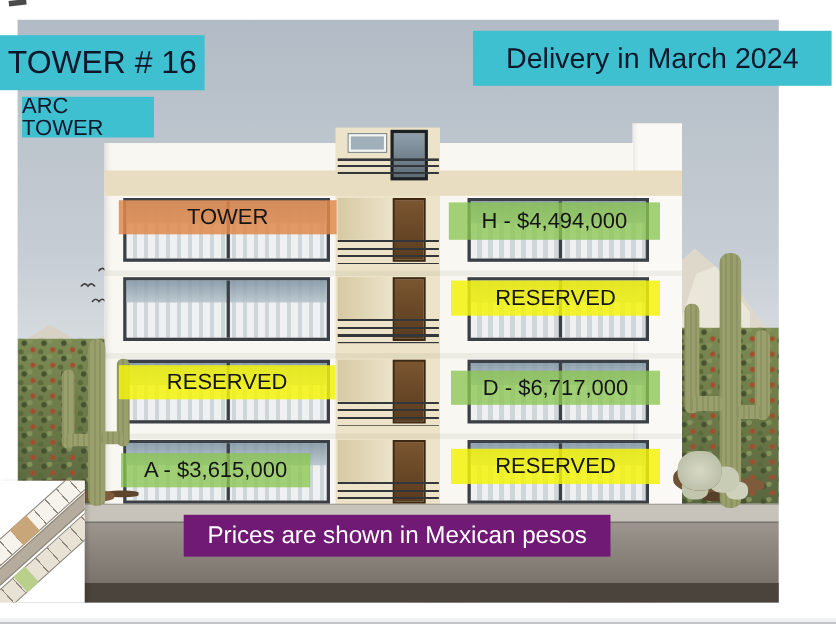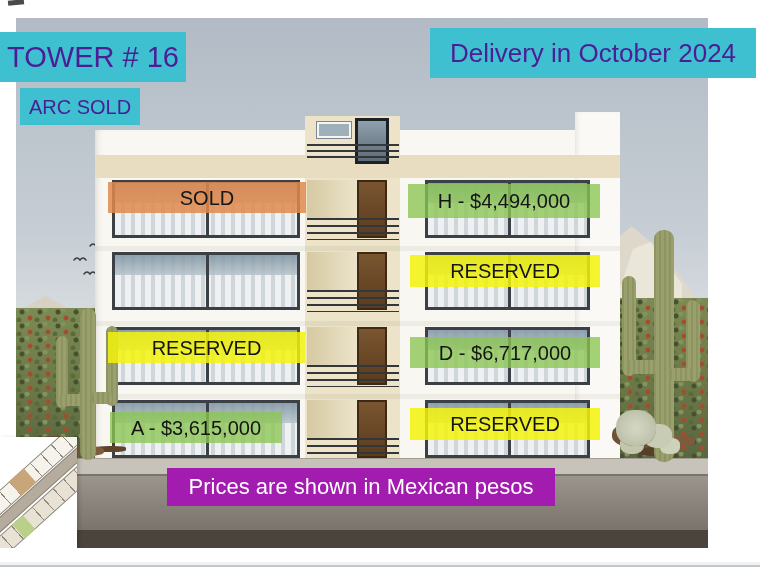--- a/index.html
+++ b/index.html
@@ -76,21 +76,21 @@
                background-image:repeating-linear-gradient(90deg,rgba(0,0,0,.08) 0 2px,transparent 2px 5px);}
   .cactus{position:absolute;}
   .cholla{position:absolute;left:600px;top:392px;width:40px;height:36px;border-radius:45%;
           background:radial-gradient(#d6d8c4,#b4b89f);
           box-shadow:22px 8px 0 -6px #c9ccb4,-4px 16px 0 -8px #c2c6ad,34px 18px 0 -10px #cfd2bb;}
 
   .birds{position:absolute;left:28px;top:196px;}
 
   
   .tag{position:absolute;display:flex;align-items:center;justify-content:center;
-       color:#4c1d95;line-height:1;}
+       color:#0f172a;line-height:1;}
   .tag-tower{left:0;top:32px;width:186px;height:50px;font-size:29px;}
   .tag-zone{left:20px;top:88px;width:120px;height:37px;font-size:20px;}
   .tag-delivery{left:430px;top:28px;width:326px;height:50px;font-size:26px;}
   .unit{position:absolute;display:flex;align-items:center;justify-content:center;
         font-size:20px;color:#151515;line-height:1;}
   .u-sold{background:rgba(225,138,76,.85);}
   .u-sale{background:rgba(139,197,82,.78);}
   .u-res{background:rgba(243,243,12,.85);}
   .footer-note{position:absolute;left:167px;top:468px;width:388px;height:38px;
                display:flex;align-items:center;justify-content:center;color:#fff;font-size:22px;}
@@ -196,32 +196,32 @@
       <div class="cactus-part" style="left:32px;top:0;width:20px;height:232px"></div>
       <div class="cactus-part" style="left:0;top:46px;width:14px;height:100px"></div>
       <div class="cactus-part" style="left:6px;top:130px;width:30px;height:14px;border-radius:5px"></div>
       <div class="cactus-part" style="left:64px;top:70px;width:14px;height:82px"></div>
       <div class="cactus-part" style="left:48px;top:138px;width:22px;height:13px;border-radius:5px"></div>
     </div>
     <div class="cholla"></div>
   </div>
 
   <div class="tag tag-tower" style="background:#3FC0D1">TOWER # 16</div>
-  <div class="tag tag-zone" style="background:#3FC0D1">ARC SOLD</div>
-  <div class="tag tag-delivery" style="background:#3FC0D1">Delivery in October 2024</div>
-
-  <div class="unit u-sold" style="left:108px;top:182px;width:198px;height:31px">SOLD</div>
+  <div class="tag tag-zone" style="background:#3FC0D1">ARC TOWER</div>
+  <div class="tag tag-delivery" style="background:#3FC0D1">Delivery in March 2024</div>
+
+  <div class="unit u-sold" style="left:108px;top:182px;width:198px;height:31px">TOWER</div>
   <div class="unit u-sale" style="left:408px;top:184px;width:192px;height:34px">H - $4,494,000</div>
   <div class="unit u-res" style="left:410px;top:255px;width:190px;height:32px">RESERVED</div>
   <div class="unit u-res" style="left:108px;top:332px;width:197px;height:31px">RESERVED</div>
   <div class="unit u-sale" style="left:410px;top:337px;width:190px;height:31px">D - $6,717,000</div>
   <div class="unit u-sale" style="left:110px;top:412px;width:172px;height:31px">A - $3,615,000</div>
   <div class="unit u-res" style="left:410px;top:408px;width:190px;height:32px">RESERVED</div>
 
-  <div class="footer-note" style="background:#a21caf">Prices are shown in Mexican pesos</div>
+  <div class="footer-note" style="background:#701a75">Prices are shown in Mexican pesos</div>
 
   <div class="siteplan">
     <div class="plan-rot">
       <div class="plan-lots"></div>
       <div class="plan-road"></div>
       <div class="plan-lots plan-lots2"></div>
       <div class="plan-accent"></div>
       <div class="plan-accent2"></div>
     </div>
   </div>

